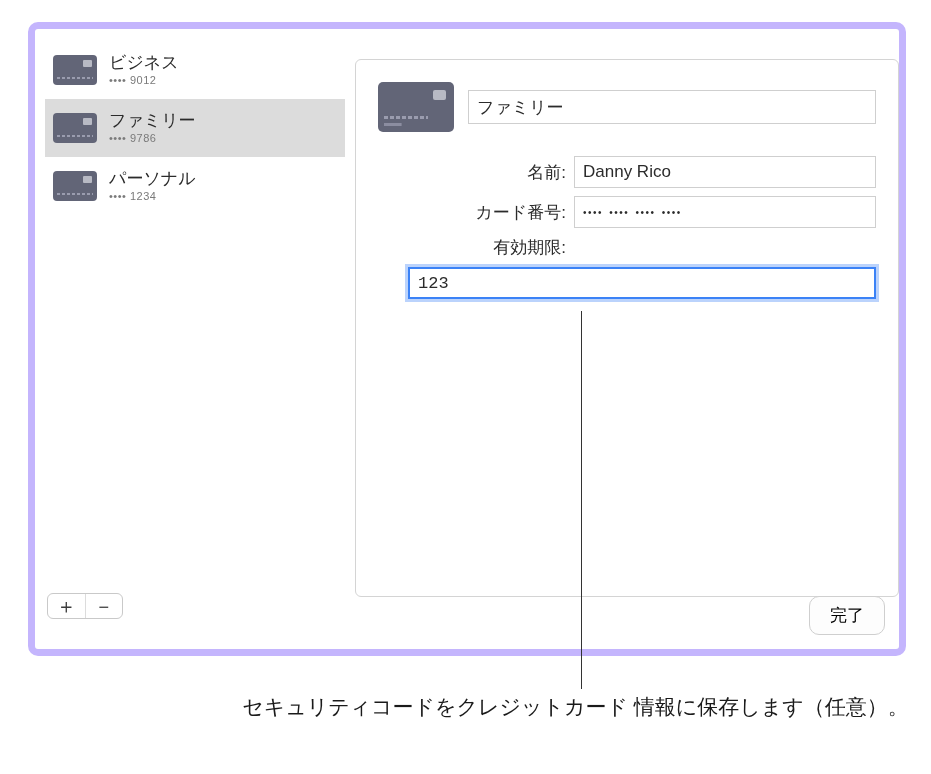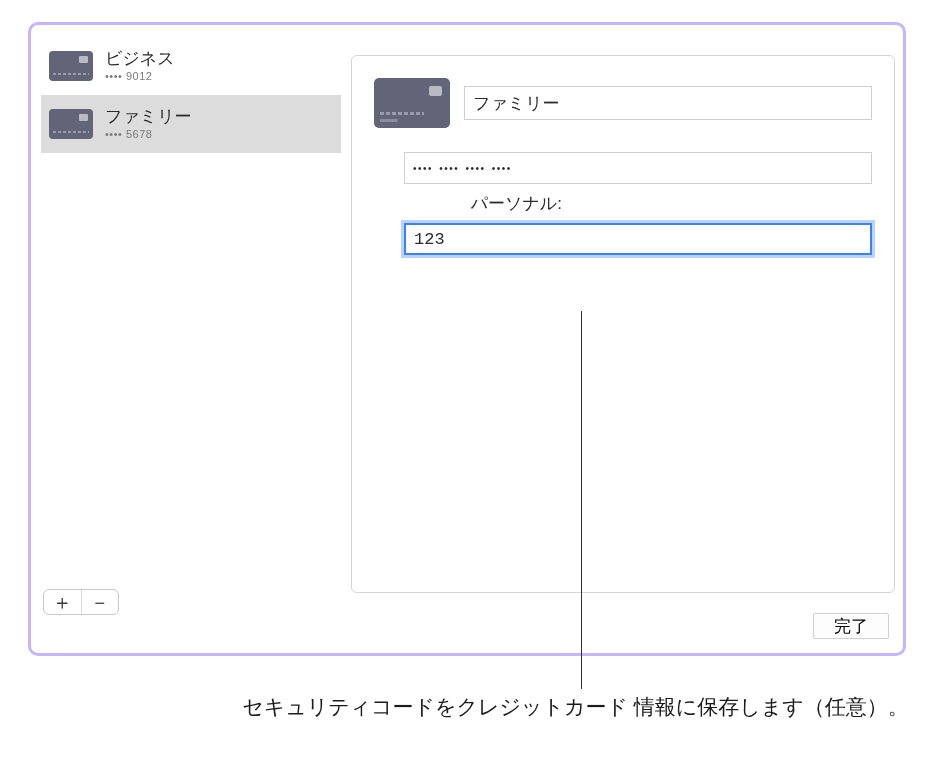--- a/index.html
+++ b/index.html
@@ -10,21 +10,21 @@
       height: 774px;
       position: relative;
     }
     .window {
       position: absolute;
       left: 28px;
       top: 22px;
       width: 878px;
       height: 634px;
       background: #fff;
-      border: 3px solid #c4b5fd;
+      border: 7px solid #c4b5fd;
       border-radius: 10px;
     }
     .sidebar {
       position: absolute;
       left: 10px;
       top: 12px;
       width: 300px;
       height: 545px;
       border-right: 0;
     }
@@ -187,23 +187,23 @@
       box-shadow: 0 0 0 3px rgba(59,130,246,0.35);
       font-family: Liberation Mono, monospace;
     }
     .form-input.focused::selection { background: #bcd7f7; }
 
     .done-button {
       position: absolute;
       right: 14px;
       bottom: 14px;
       width: 76px;
-      height: 26px;
+      height: 39px;
       border: 1px solid #cfcfcf;
-      border-radius: 2px;
+      border-radius: 10px;
       background: #fdfdfd;
       font-size: 17px;
       display: flex;
       align-items: center;
       justify-content: center;
       cursor: default;
     }
 
     .callout-line {
       position: absolute;
@@ -235,42 +235,54 @@
       <div class="card-icon"></div>
       <div class="card-text">
         <span class="card-title">ビジネス</span>
         <span class="card-sub">•••• 9012</span>
       </div>
     </div>
     <div class="card-row selected">
       <div class="card-icon"></div>
       <div class="card-text">
         <span class="card-title">ファミリー</span>
-        <span class="card-sub">•••• 5678</span>
+        <span class="card-sub">•••• 9786</span>
+      </div>
+    </div>
+    <div class="card-row">
+      <div class="card-icon"></div>
+      <div class="card-text">
+        <span class="card-title">パーソナル</span>
+        <span class="card-sub">•••• 1234</span>
       </div>
     </div>
   </div>
 
   <div class="sidebar-buttons">
     <div class="btn">＋</div>
     <div class="btn">－</div>
   </div>
 
   <div class="detail-pane">
     <div class="detail-header">
       <div class="big-card-icon"></div>
       <input class="title-field" type="text" value="ファミリー" style="">
     </div>
 
     <div class="form-rows">
       <div class="form-row">
+        <div class="form-label">名前:</div>
+        <input class="form-input" type="text" value="Danny Rico" style="">
+      </div>
+      <div class="form-row">
+        <div class="form-label">カード番号:</div>
         <input class="form-input dots" type="text" value="•••• •••• •••• ••••" style="">
       </div>
       <div class="form-row">
-        <div class="form-label">パーソナル:</div>
+        <div class="form-label">有効期限:</div>
       </div>
       <div class="form-row">
         <input class="form-input focused" id="sec-input" type="text" value="123" style="">
       </div>
     </div>
   </div>
 
   <div class="done-button">完了</div>
 
 </div>

